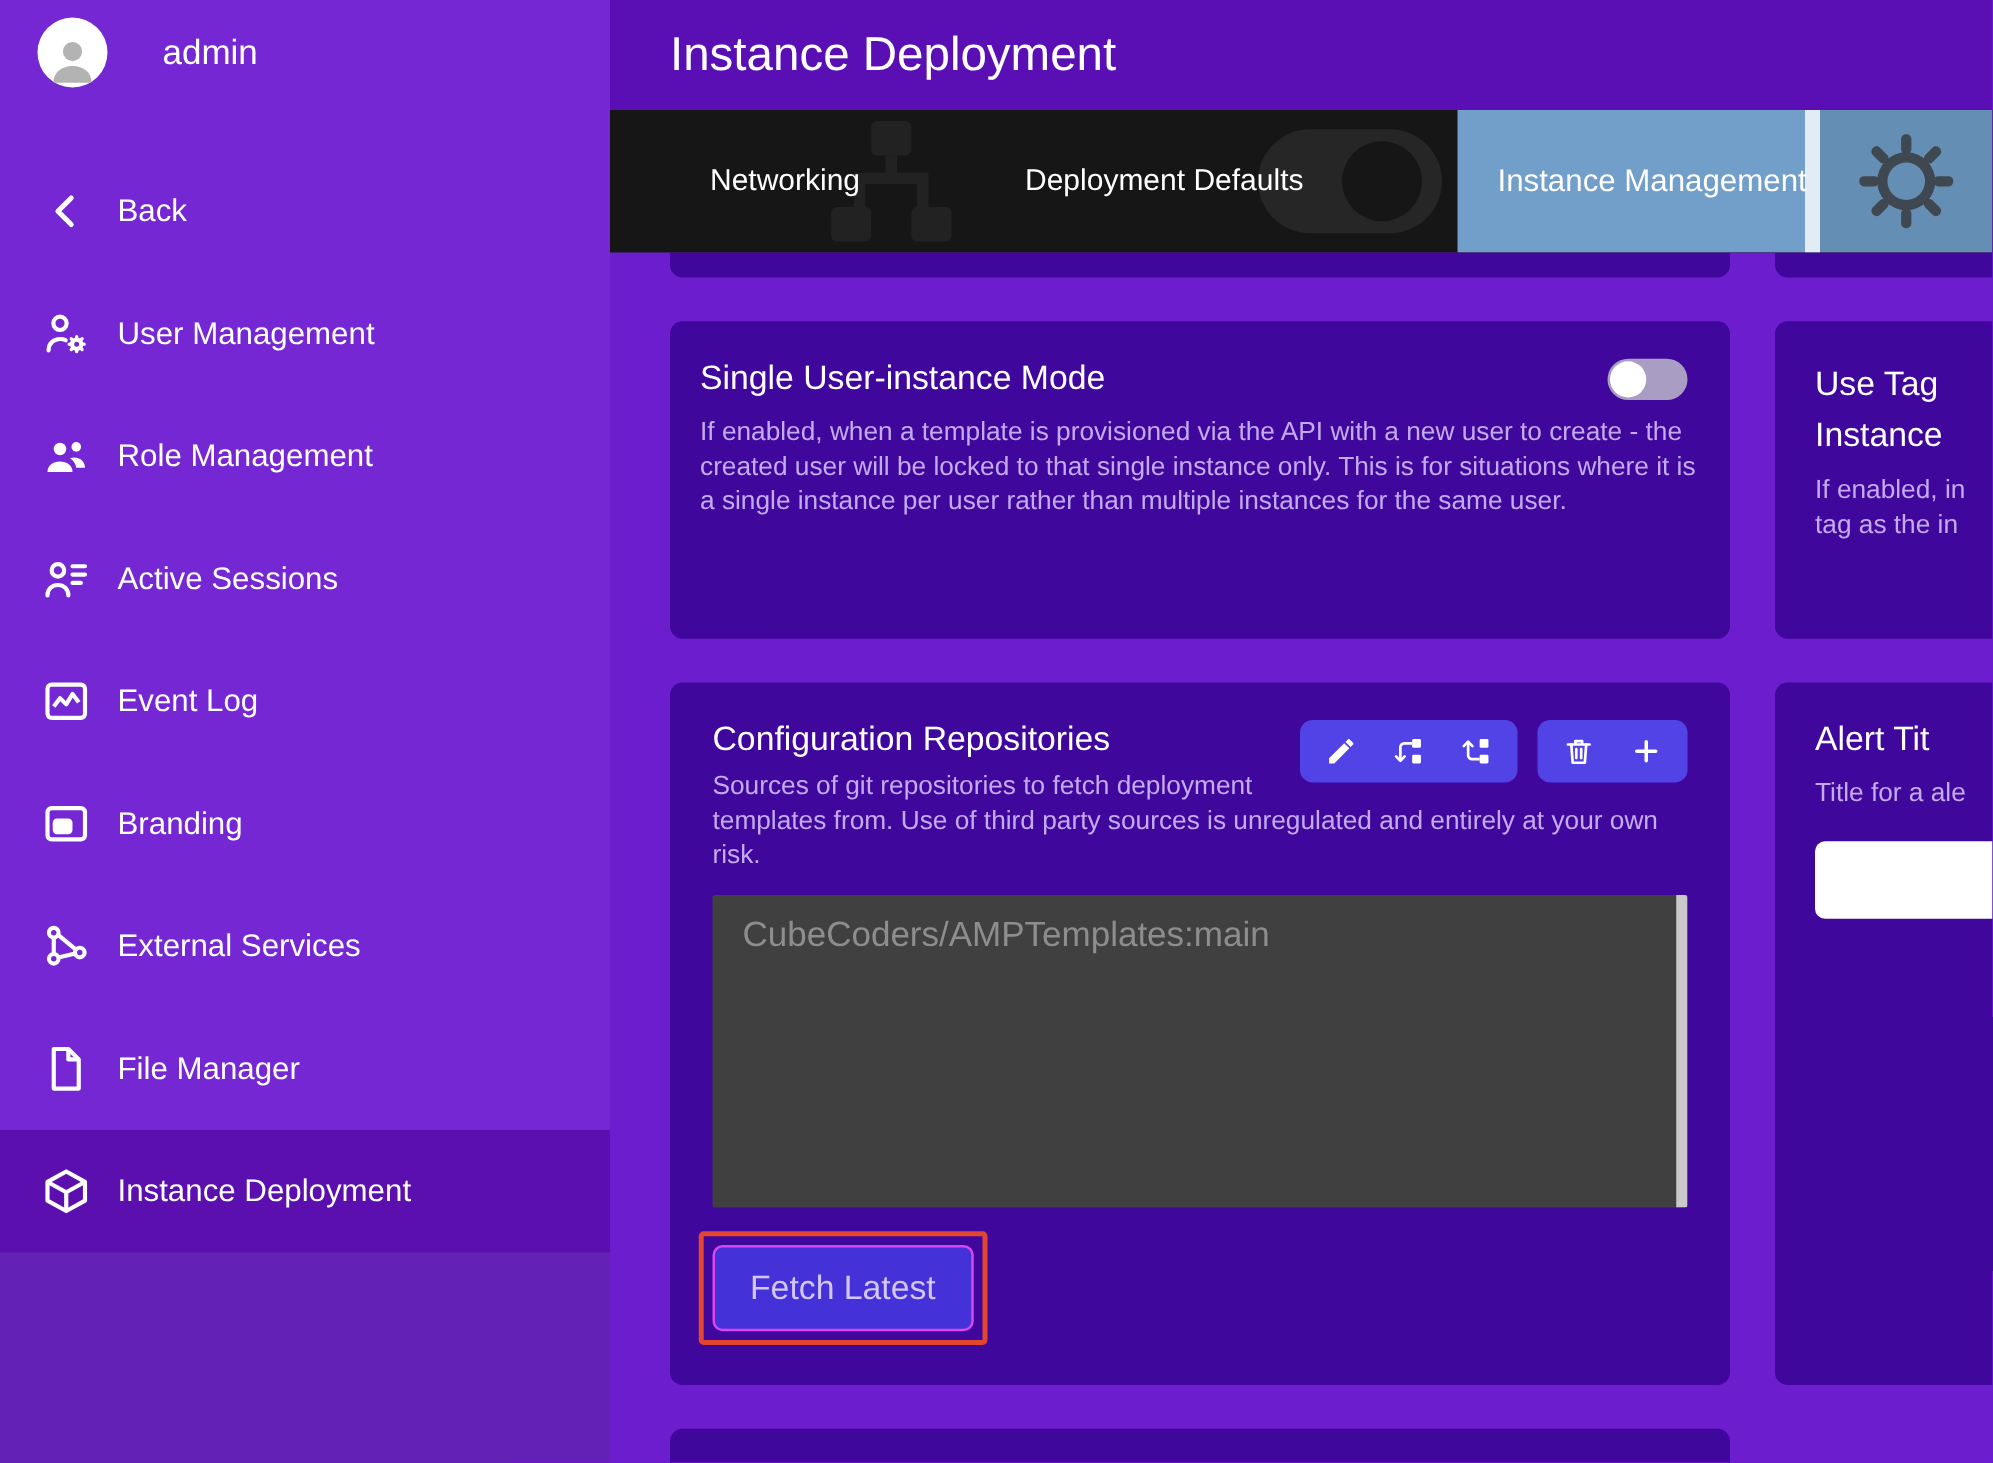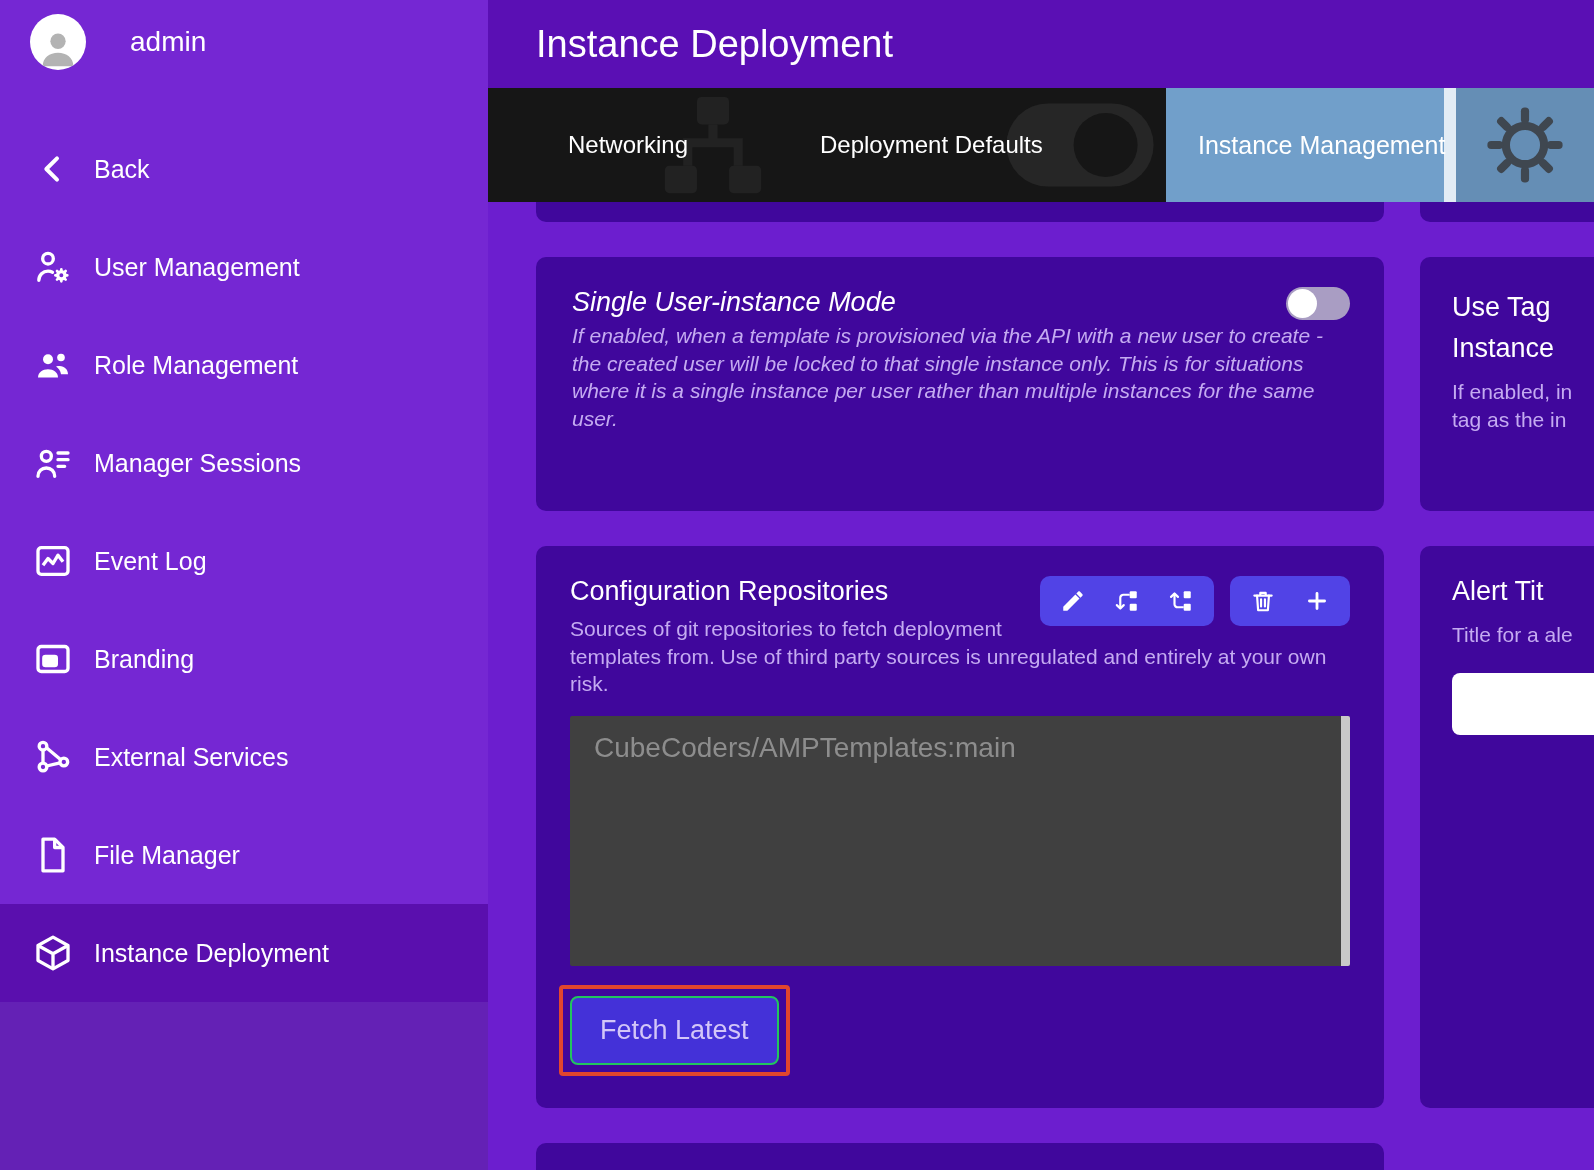--- a/index.html
+++ b/index.html
@@ -42,36 +42,36 @@
 
   
   .content { flex:1; background:var(--content-bg,#6c1ecf); display:flex; gap:36px; padding-left:48px; overflow:hidden; }
   .col { width:848px; flex-shrink:0; display:flex; flex-direction:column; gap:35px; }
   .card { background:var(--card-bg,#40079c); border-radius:10px; flex-shrink:0; }
   .card-stub-top { height:20px; border-radius:0 0 10px 10px; }
   .card-stub-bottom { height:120px; border-radius:10px 10px 0 0; }
   .card h2 { color:#fff; font-size:27px; font-weight:500; }
   .desc { color:var(--muted-text,#c4abf1); font-size:21px; line-height:1.32; }
 
-  .card-single { height:254px; padding:30px 36px; position:relative;font-style:italic; }
-  .card-single .desc { max-width:800px; margin-top:4px; }
+  .card-single { height:254px; padding:30px 24px; position:relative; }
+  .card-single .desc { max-width:800px; margin-top:14px; }
   .toggle { position:absolute; right:34px; top:30px; width:64px; height:33px; border-radius:17px; background:var(--toggle-track,#a99dc3); cursor:pointer; }
   .knob { position:absolute; left:2px; top:2px; width:29px; height:29px; border-radius:50%; background:#fff; }
 
   .card-repos { height:562px; padding:30px 34px; }
   .btn-row { float:right; display:flex; gap:16px; margin-left:16px; }
   .btn-group { background:var(--icon-button-bg,#5143e6); border-radius:10px; height:50px; display:flex; align-items:center; padding:0 20px; gap:28px; color:#fff; }
   .icon-btn { width:26px; height:26px; display:flex; cursor:pointer; }
   .icon-btn svg { width:26px; height:26px; }
   .card-repos .desc { margin-top:8px; }
   .repo-list { margin-top:18px; width:100%; height:250px; background:#404040; border-radius:2px; padding:16px 24px; position:relative; overflow:hidden; cursor:pointer; }
   .repo-item { font-size:28px; color:var(--list-text,#8d8d8d); }
   .repo-scrollbar { position:absolute; right:0; top:0; bottom:0; width:9px; background:#c9c9c9; }
   .fetch-wrap { margin-top:30px; position:relative; display:inline-block; }
-  .fetch-btn { font-size:27px; font-family:inherit; color:var(--fetch-button-text,#d3c6f8); background:var(--fetch-button-bg,#4431d8); border:2px solid #22c55e; border-radius:8px; padding:17px 28px; cursor:pointer; }
+  .fetch-btn { font-size:27px; font-family:inherit; color:var(--fetch-button-text,#d3c6f8); background:var(--fetch-button-bg,#4431d8); border:2px solid #d946ef; border-radius:8px; padding:17px 28px; cursor:pointer; }
   .annotation { position:absolute; left:-11px; top:-11px; right:-11px; bottom:-11px; border:4px solid var(--annotation-red,#e2462e); border-radius:4px; pointer-events:none; }
 
   .card-usetag { height:254px; padding:30px 32px; }
   .title-line { color:#fff; font-size:27px; font-weight:500; line-height:1.5; }
   .card-usetag .desc-lines { margin-top:10px; }
   .desc-line { color:var(--muted-text,#c4abf1); font-size:21px; line-height:1.35; }
   .card-alert { height:562px; padding:30px 32px; }
   .card-alert .desc { margin-top:14px; }
   .alert-input { margin-top:24px; width:420px; height:62px; background:#fff; border:none; border-radius:8px; display:block; }
 </style>
@@ -127,21 +127,21 @@
       </div>
 
       <div class="nav-item">
         <span class="nav-icon">
           <svg viewBox="0 0 24 24" fill="none" stroke="#fff" stroke-width="2" stroke-linecap="round">
             <circle cx="8" cy="8" r="3"></circle>
             <path d="M3 20c0-3 2.2-5 5-5s5 2 5 5"></path>
             <path d="M15 6h6M15 10h6M15 14h4"></path>
           </svg>
         </span>
-        <span class="nav-label">Manager Sessions</span>
+        <span class="nav-label">Active Sessions</span>
       </div>
 
       <div class="nav-item">
         <span class="nav-icon">
           <svg viewBox="0 0 24 24" fill="none" stroke="#fff" stroke-width="2" stroke-linejoin="round">
             <rect x="3" y="4" width="18" height="16" rx="2"></rect>
             <path d="M6 14.5l3-4 3 3 3-5 3 4"></path>
           </svg>
         </span>
         <span class="nav-label">Event Log</span>

